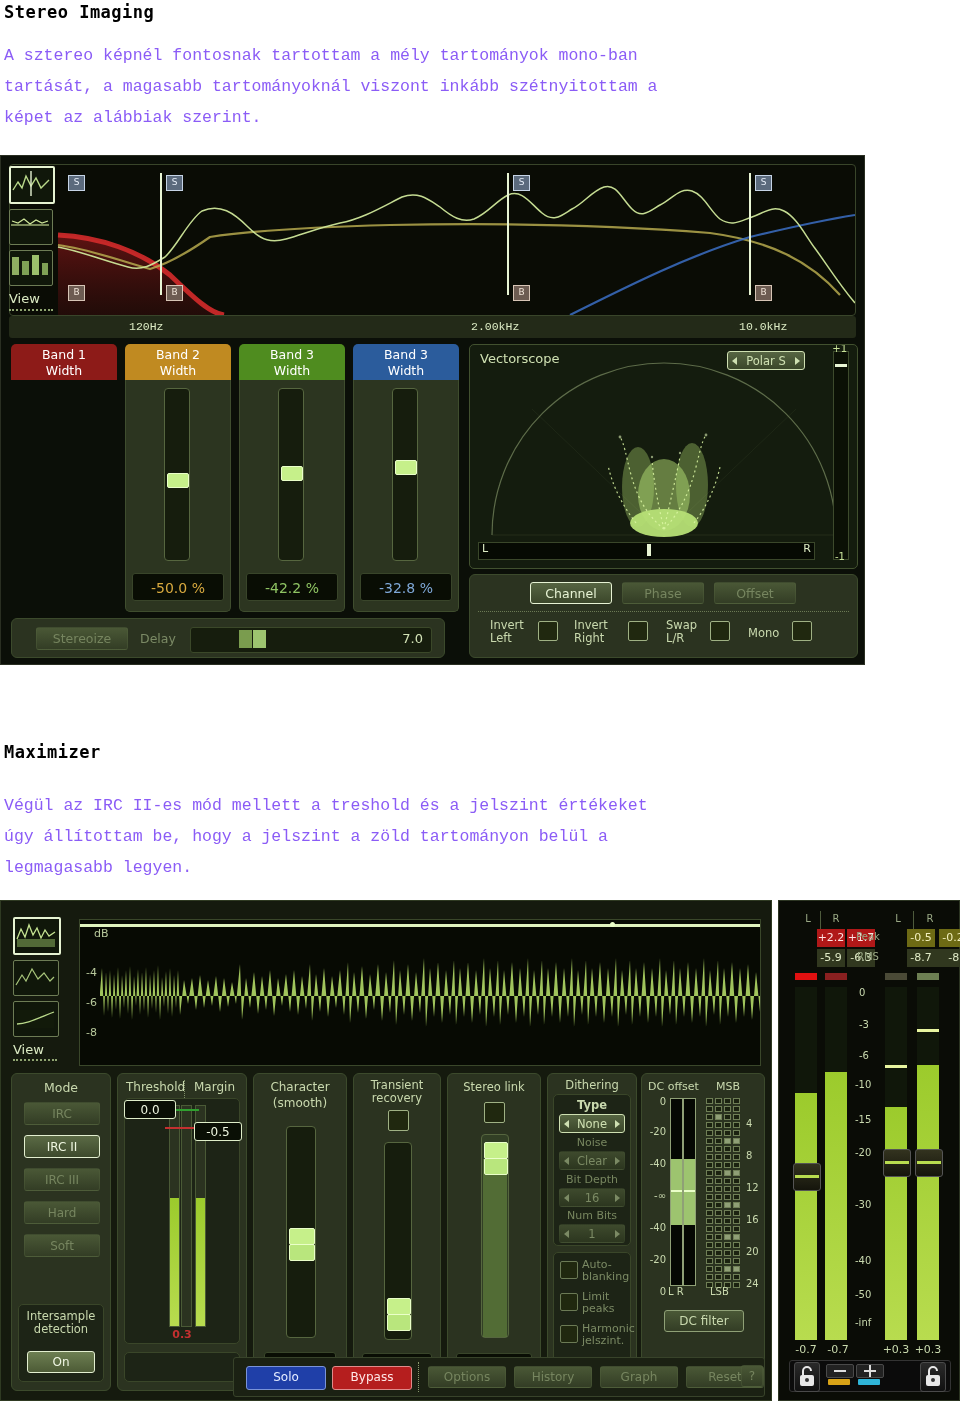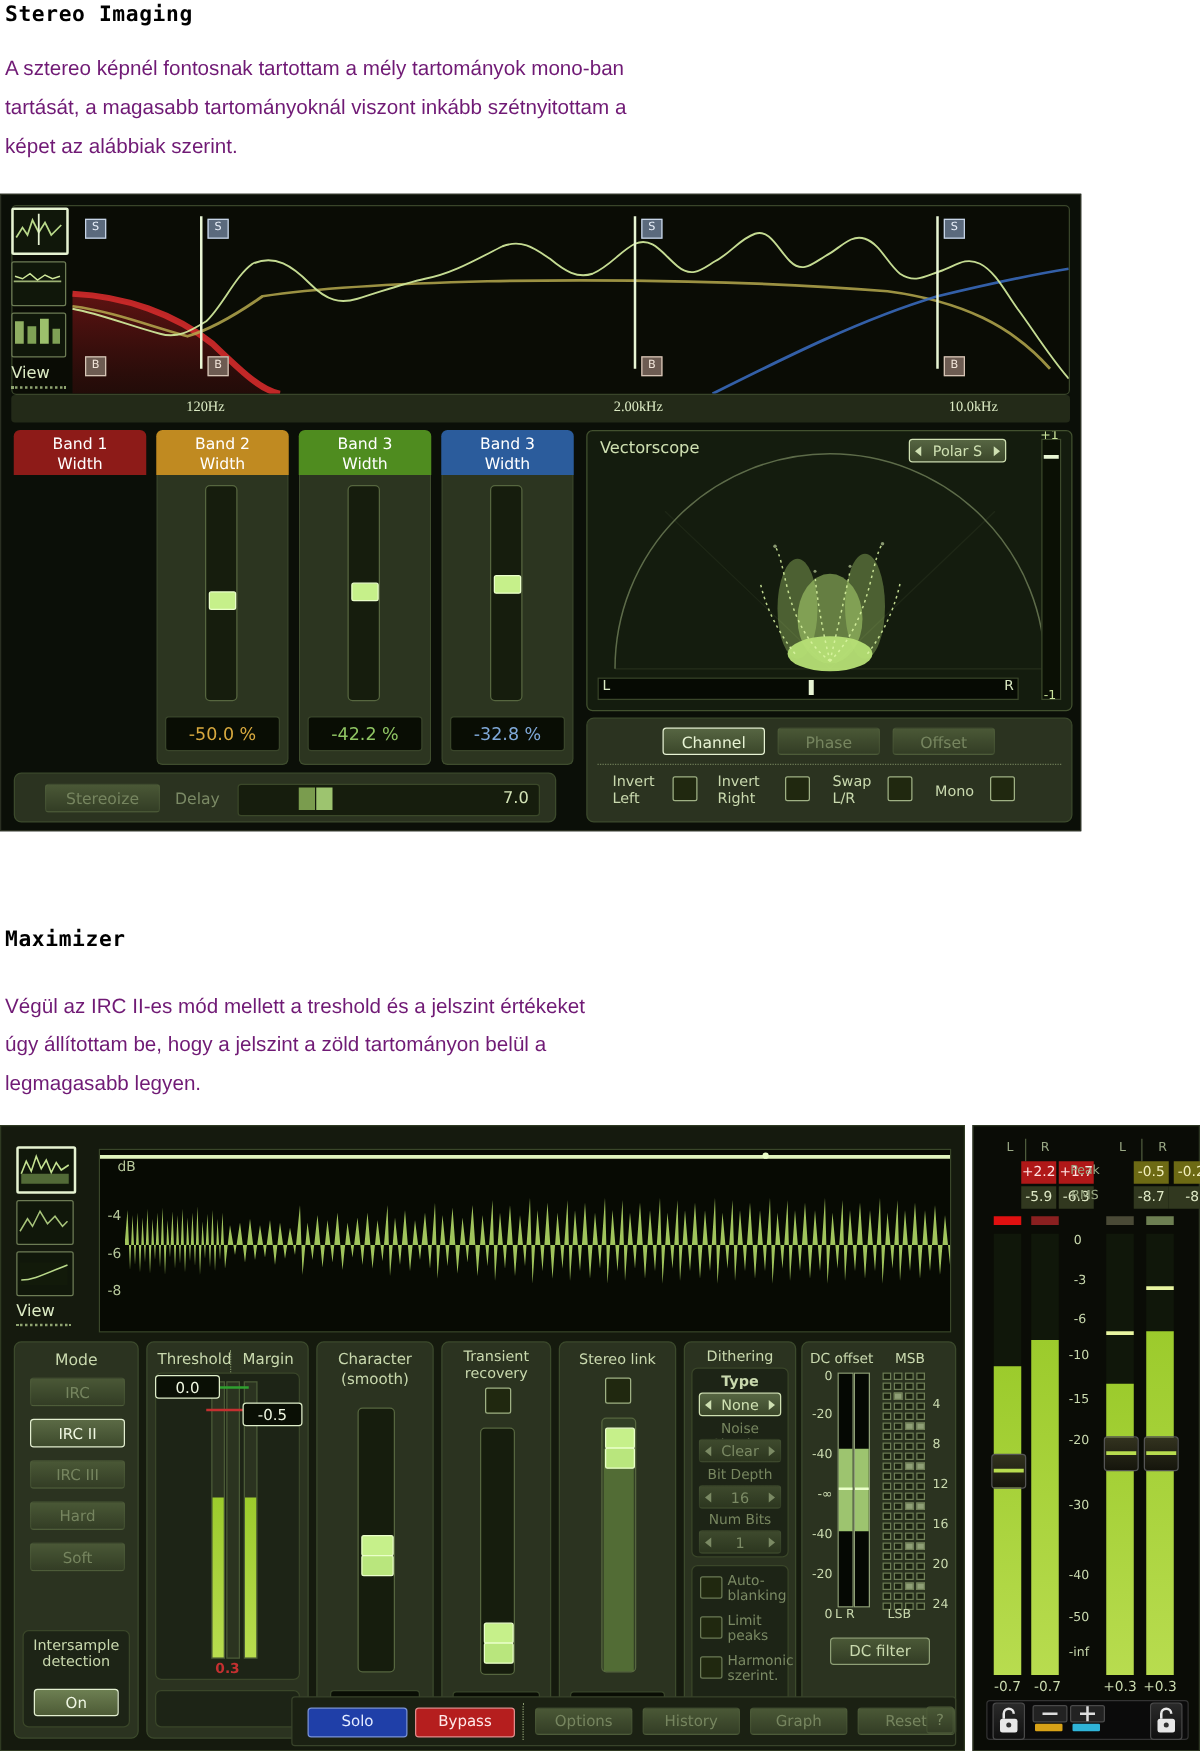--- a/index.html
+++ b/index.html
@@ -1,21 +1,21 @@
 <!DOCTYPE html>
 <html><head>
 <meta charset="utf-8">
 <style>
   html,body{margin:0;padding:0;background:#fff;}
   body{width:960px;height:1401px;font-family:"DejaVu Sans Mono",monospace;overflow:hidden;}
   .page{position:relative;width:960px;height:1401px;background:#fff;}
 
   
   .doc-h{font-family:"DejaVu Sans Mono",monospace;font-weight:bold;font-size:17px;color:#000;letter-spacing:.5px;}
-  .doc-p{font-family:Liberation Sans, sans-serif;font-size:16.5px;color:#701a75;line-height:31px;text-align:justify;}
+  .doc-p{font-family:Liberation Mono, monospace;font-size:16.5px;color:#8b5cf6;line-height:31px;text-align:justify;}
   .doc-p span{display:block;white-space:pre;}
 
   
   .plug{position:relative;background:#0b0f08;border:1px solid #2a2f22;box-sizing:border-box;}
   .panel{background:#2b3320;border:1px solid #3c4a2c;border-radius:6px;box-sizing:border-box;}
   .panel-dark{background:#1d2416;border:1px solid #3a4629;border-radius:5px;box-sizing:border-box;}
   .lbl{color:#c9d9ae;font-family:"DejaVu Sans",sans-serif;}
   .btn{background:linear-gradient(#4a5836,#333d25);border:1px solid #76875c;border-radius:3px;
        color:#c7d6ab;font-family:"DejaVu Sans",sans-serif;text-align:center;box-sizing:border-box;}
   .btn.on{background:linear-gradient(#9db97a,#7a9659);color:#16200d;border-color:#d6e8bd;}
@@ -40,21 +40,21 @@
   .viewcol{position:absolute;left:8px;top:10px;width:48px;}
   .viewthumb{width:42px;height:34px;background:#10170a;border:1px solid #6d7c55;border-radius:2px;
              margin-bottom:5px;overflow:hidden;position:relative;}
   .viewthumb.active{border:2px solid #e6f3d2;}
   .crossline{position:absolute;width:2px;background:#e8f5d4;top:8px;bottom:20px;}
   .sbtn{position:absolute;width:15px;height:14px;background:#5b6a7d;border:1px solid #c6d4e6;
         color:#e7eef8;font-size:9px;line-height:13px;text-align:center;font-family:"DejaVu Sans",sans-serif;}
   .bbtn{position:absolute;width:15px;height:14px;background:#6d5c52;border:1px solid #d7c5b6;
         color:#f0e4d8;font-size:9px;line-height:13px;text-align:center;font-family:"DejaVu Sans",sans-serif;}
   .freqrow{position:absolute;left:8px;right:8px;top:160px;height:22px;background:#232a18;border-radius:3px;}
-  .freqlab{position:absolute;color:#dcebc4;font-size:11.5px;font-family:Liberation Serif, serif;top:4px;margin-left:20px;}
+  .freqlab{position:absolute;color:#dcebc4;font-size:11.5px;font-family:Liberation Mono, monospace;top:4px;}
   .bandcol{position:absolute;top:188px;width:106px;height:268px;}
   .bandhdr{height:36px;border-radius:5px 5px 0 0;color:#fff;font-size:12.5px;line-height:16px;
            text-align:center;padding-top:3px;font-family:"DejaVu Sans",sans-serif;box-sizing:border-box;}
   .bandbody{position:absolute;left:0;right:0;top:36px;bottom:0;background:#2c3520;border:1px solid #3f4d2e;
             border-top:none;border-radius:0 0 5px 5px;}
 
   
   .vs{position:absolute;left:468px;top:188px;width:389px;height:225px;}
   .vs-inner{position:absolute;inset:0;background:#141c0e;border:1px solid #42512f;border-radius:5px;overflow:hidden;}
   .lrbar{position:absolute;left:8px;right:42px;bottom:8px;height:16px;background:#060a03;border:1px solid #3a472a;}
@@ -470,21 +470,21 @@
             <div>blanking</div>
           </div>
           <div class="chk" style="position:absolute;left:6px;top:40px;width:18px;height:18px;border-color:#6b7a55;"></div>
           <div style="position:absolute;left:28px;top:38px;font-size:11px;color:#7b8a64;line-height:12px;font-family:'DejaVu Sans',sans-serif;">
             <div>Limit</div>
             <div>peaks</div>
           </div>
           <div class="chk" style="position:absolute;left:6px;top:72px;width:18px;height:18px;border-color:#6b7a55;"></div>
           <div style="position:absolute;left:28px;top:70px;font-size:11px;color:#7b8a64;line-height:12px;font-family:'DejaVu Sans',sans-serif;">
             <div>Harmonic</div>
-            <div>szerint.</div>
+            <div>jelszint.</div>
           </div>
         </div>
       </div>
 
       <div class="panel" style="position:absolute;left:640px;top:172px;width:124px;height:318px;">
         <div class="lbl" style="position:absolute;left:6px;top:6px;font-size:11px;">DC offset</div>
         <div class="lbl" style="position:absolute;left:74px;top:6px;font-size:11px;">MSB</div>
 
         <div style="position:absolute;left:2px;top:22px;width:22px;">
           <div class="lbl" style="position:absolute;right:0;top:0px;font-size:10px;">0</div>

